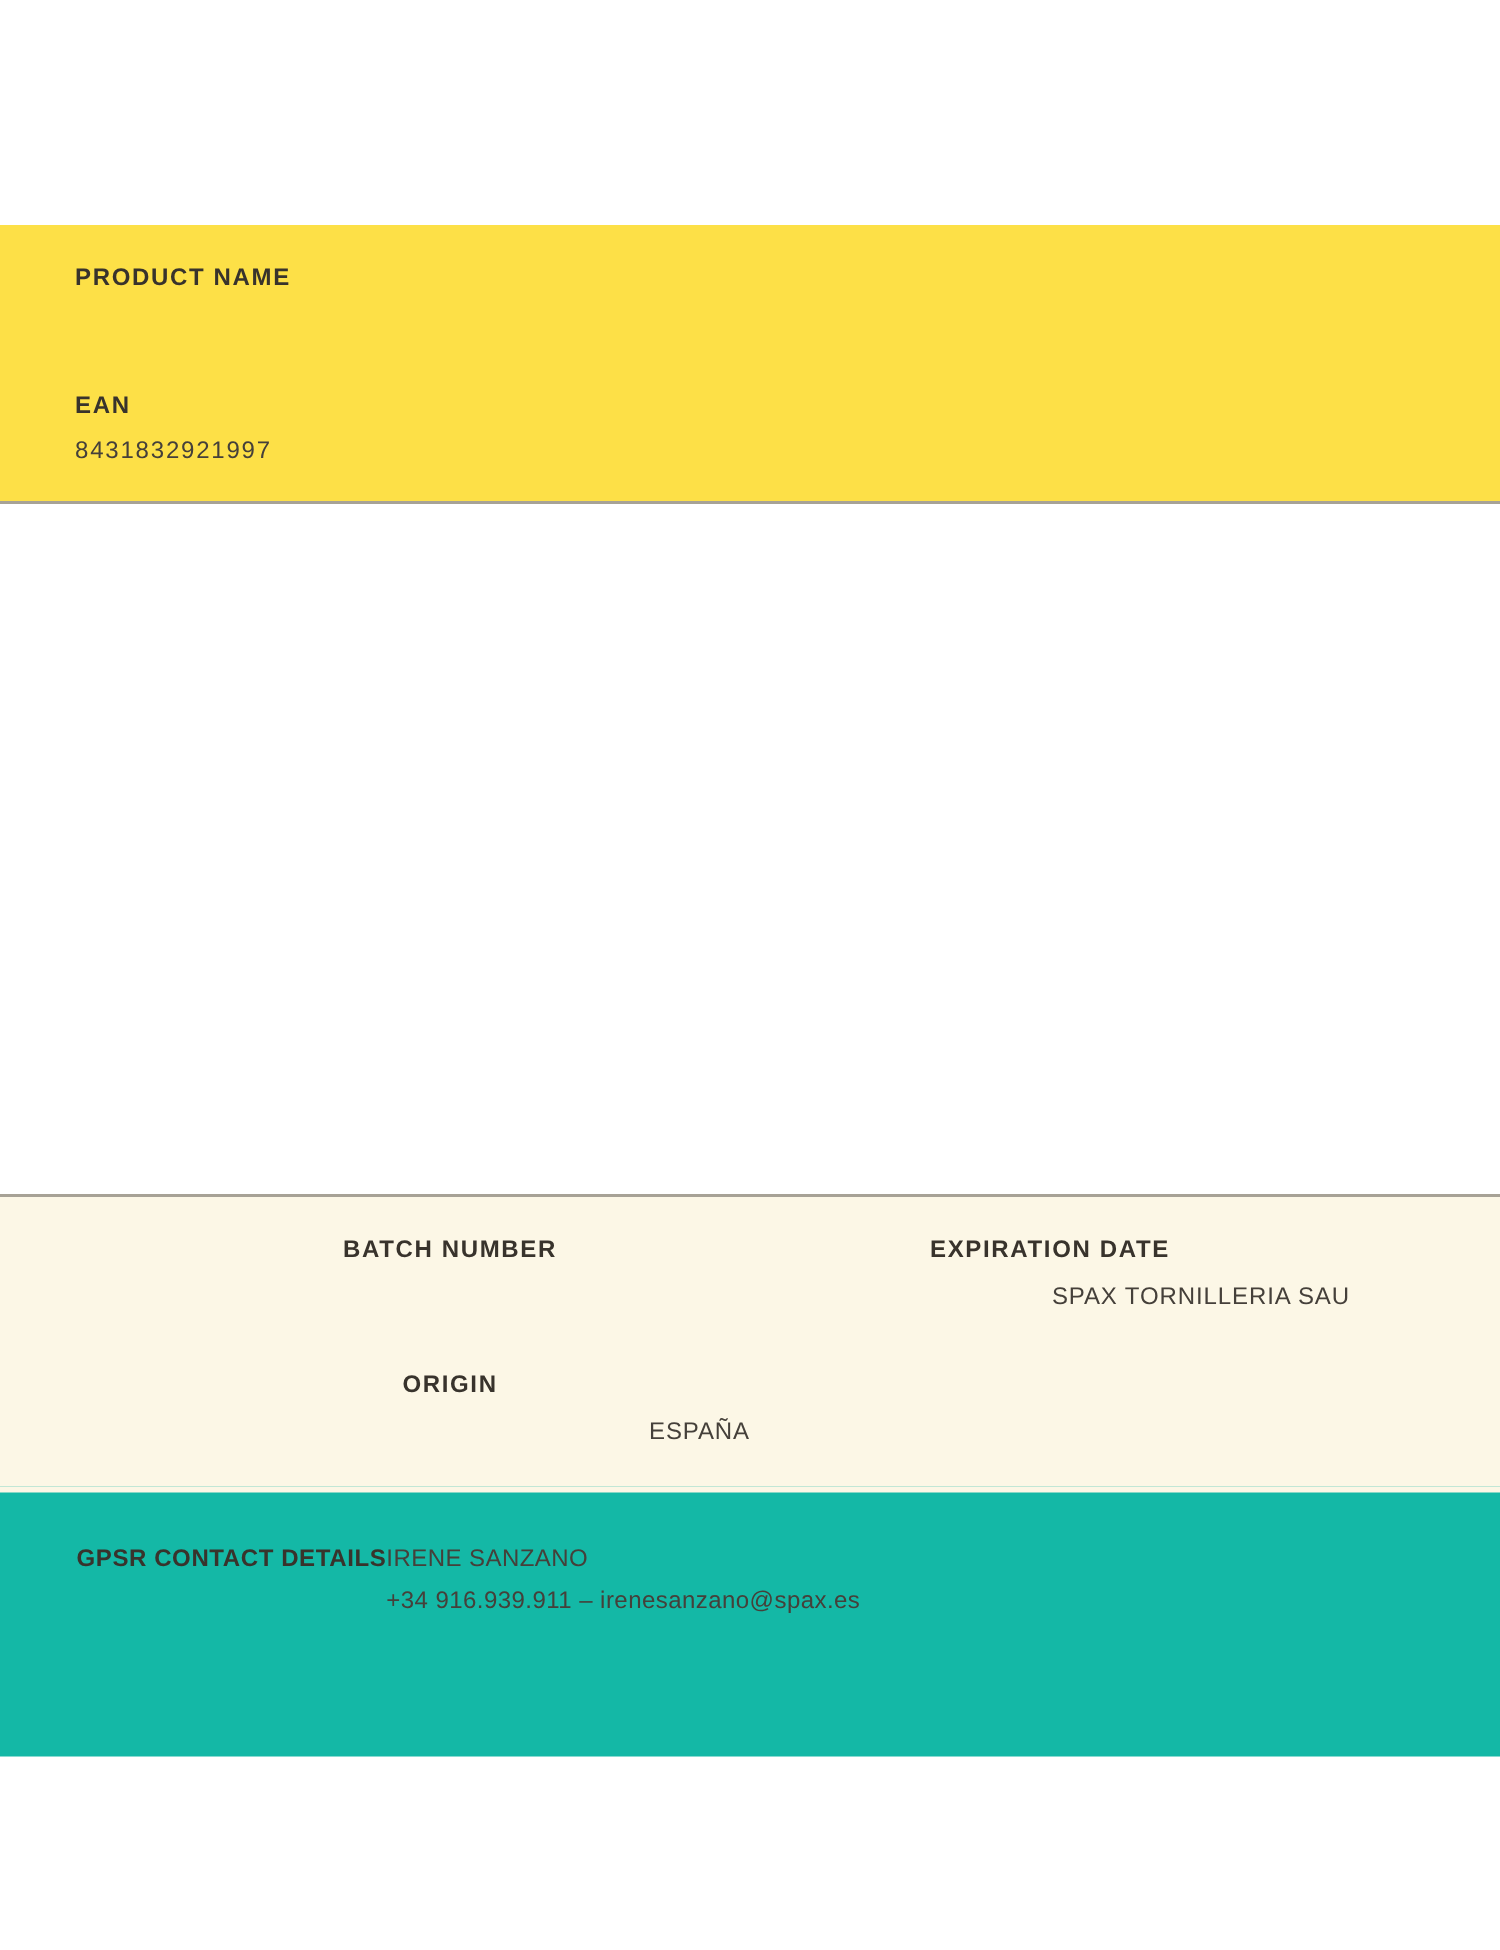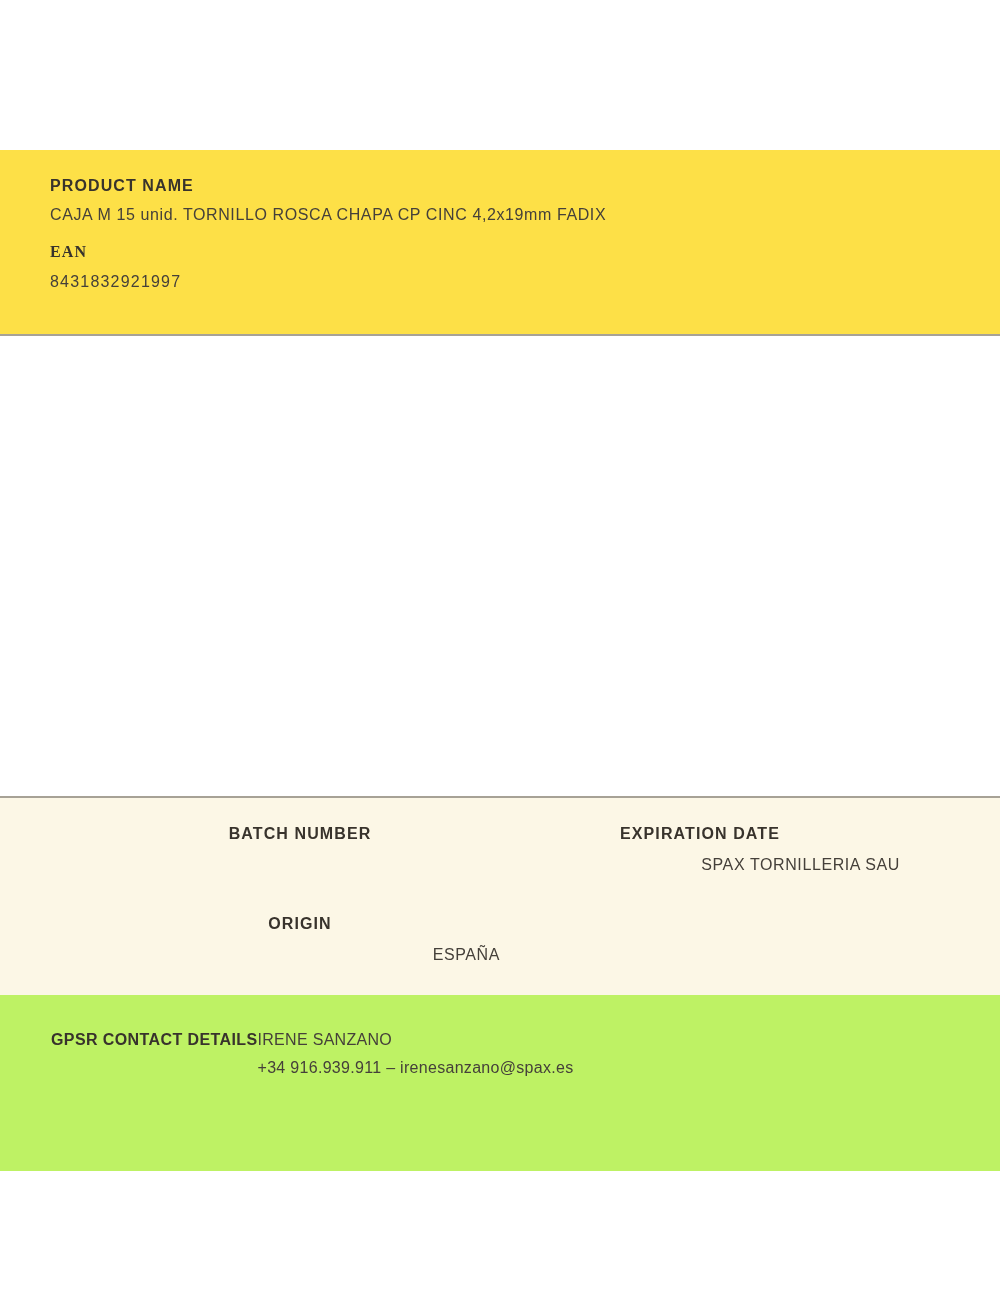--- a/index.html
+++ b/index.html
@@ -34,21 +34,21 @@
     letter-spacing: 1.1px;
     color: #38332c;
     line-height: 18px;
   }
   .field-value {
     letter-spacing: 0.6px;
     color: #45403a;
     line-height: 17px;
   }
   .section-product .field-value.product { margin-top: 11px; }
-  .section-product .field-label.ean { margin-top: 20px; font-family: Liberation Serif, serif; }
+  .section-product .field-label.ean { margin-top: 67px; }
   .section-product .field-value.ean { margin-top: 12px; letter-spacing: 1.2px; }
 
   
   .section-details {
     top: 796px;
     height: 225px;
     background: #fcf7e6;
     border-top: 2px solid #a7a296;
     border-bottom: 2px solid #a7a296;
     padding-top: 27px;
@@ -60,21 +60,21 @@
     grid-template-columns: 400px 400px;
     text-align: center;
   }
   .details-grid .row2 { margin-top: 72px; }
   .details-grid .row3 { margin-top: 13px; text-align: right; }
 
   
   .section-contact {
     top: 991px;
     height: 180px;
-    background: #bef264;
+    background: #14b8a6;
     border-top: 4px solid #fcf7e6;
     padding: 36px 51px 0 51px;
     display: flex;
     align-items: flex-start;
   }
   .contact-label {
     font-weight: bold;
     letter-spacing: 0.4px;
     color: #38332c;
     line-height: 18px;
@@ -89,21 +89,20 @@
   .contact-lines .contact-line {
     line-height: 18px;
     margin-bottom: 10px;
   }
 </style>
 </head>
 <body>
 
 <section class="band section-product">
   <div class="field-label">PRODUCT NAME</div>
-  <div class="field-value product">CAJA M 15 unid. TORNILLO ROSCA CHAPA CP CINC 4,2x19mm FADIX</div>
   <div class="field-label ean">EAN</div>
   <div class="field-value ean">8431832921997</div>
 </section>
 
 <section class="band" style="top:336px; height:460px;"></section>
 
 <section class="band section-details">
   <div class="details-grid">
     <div class="field-label row1">BATCH NUMBER</div>
     <div class="field-label row1">EXPIRATION DATE</div>

